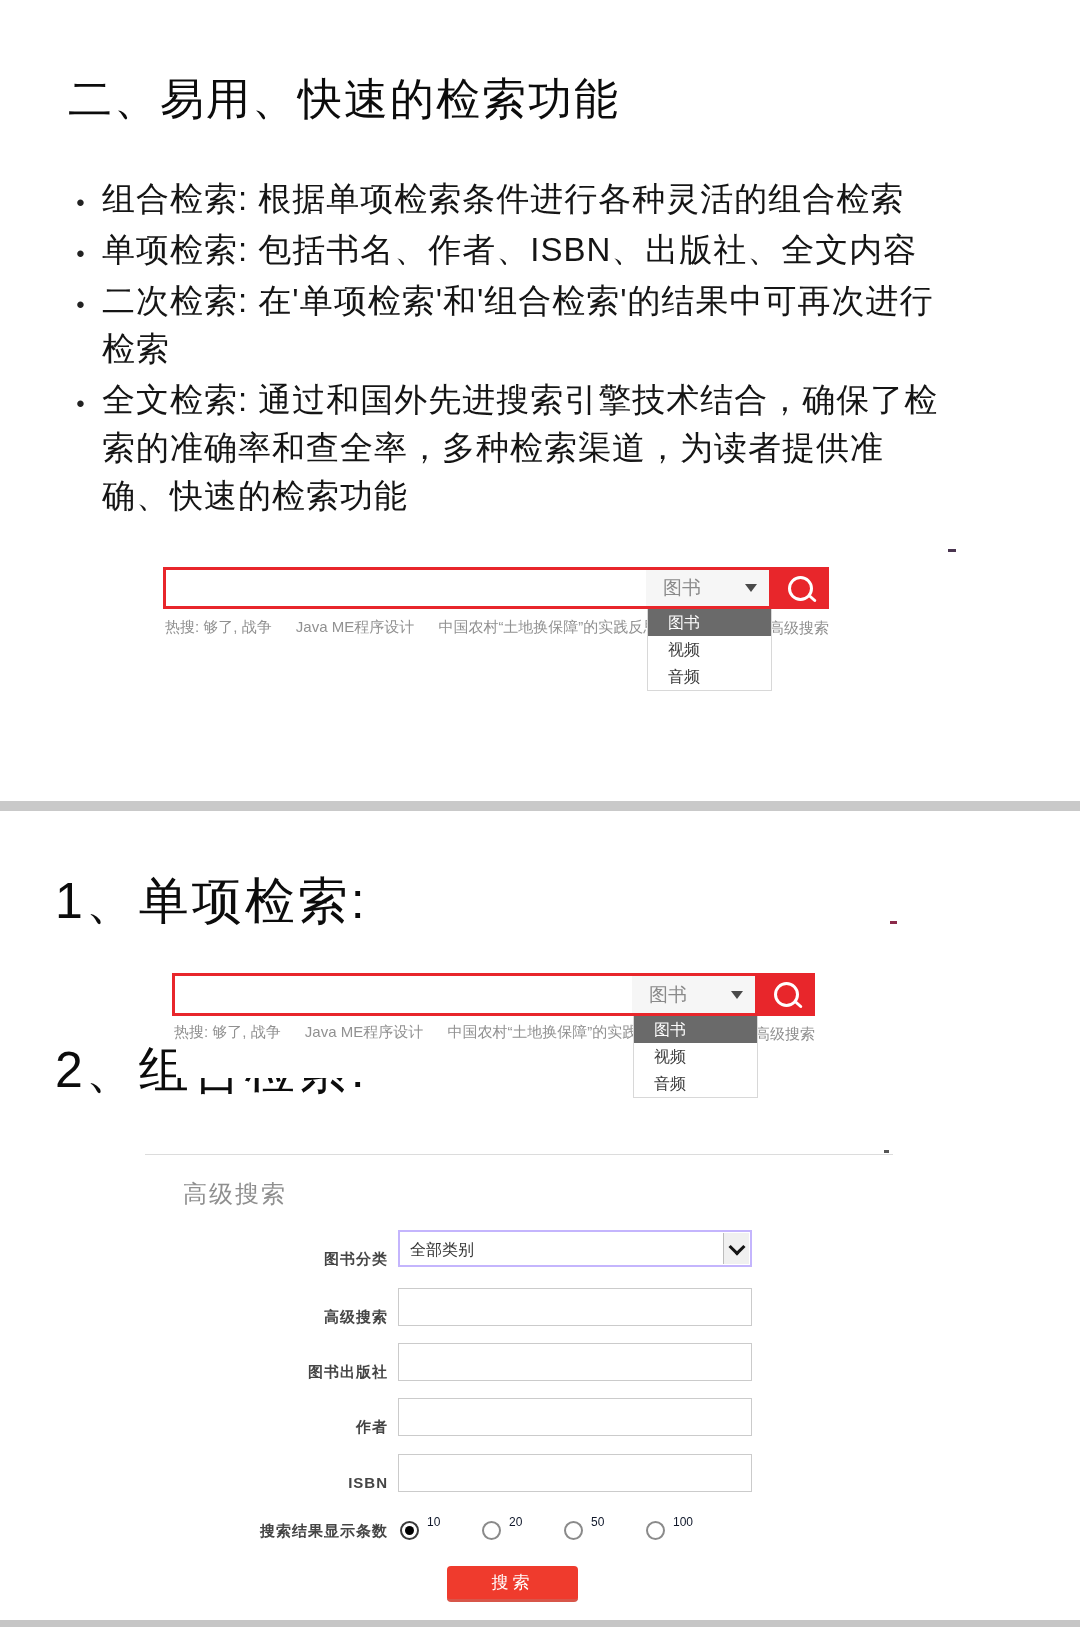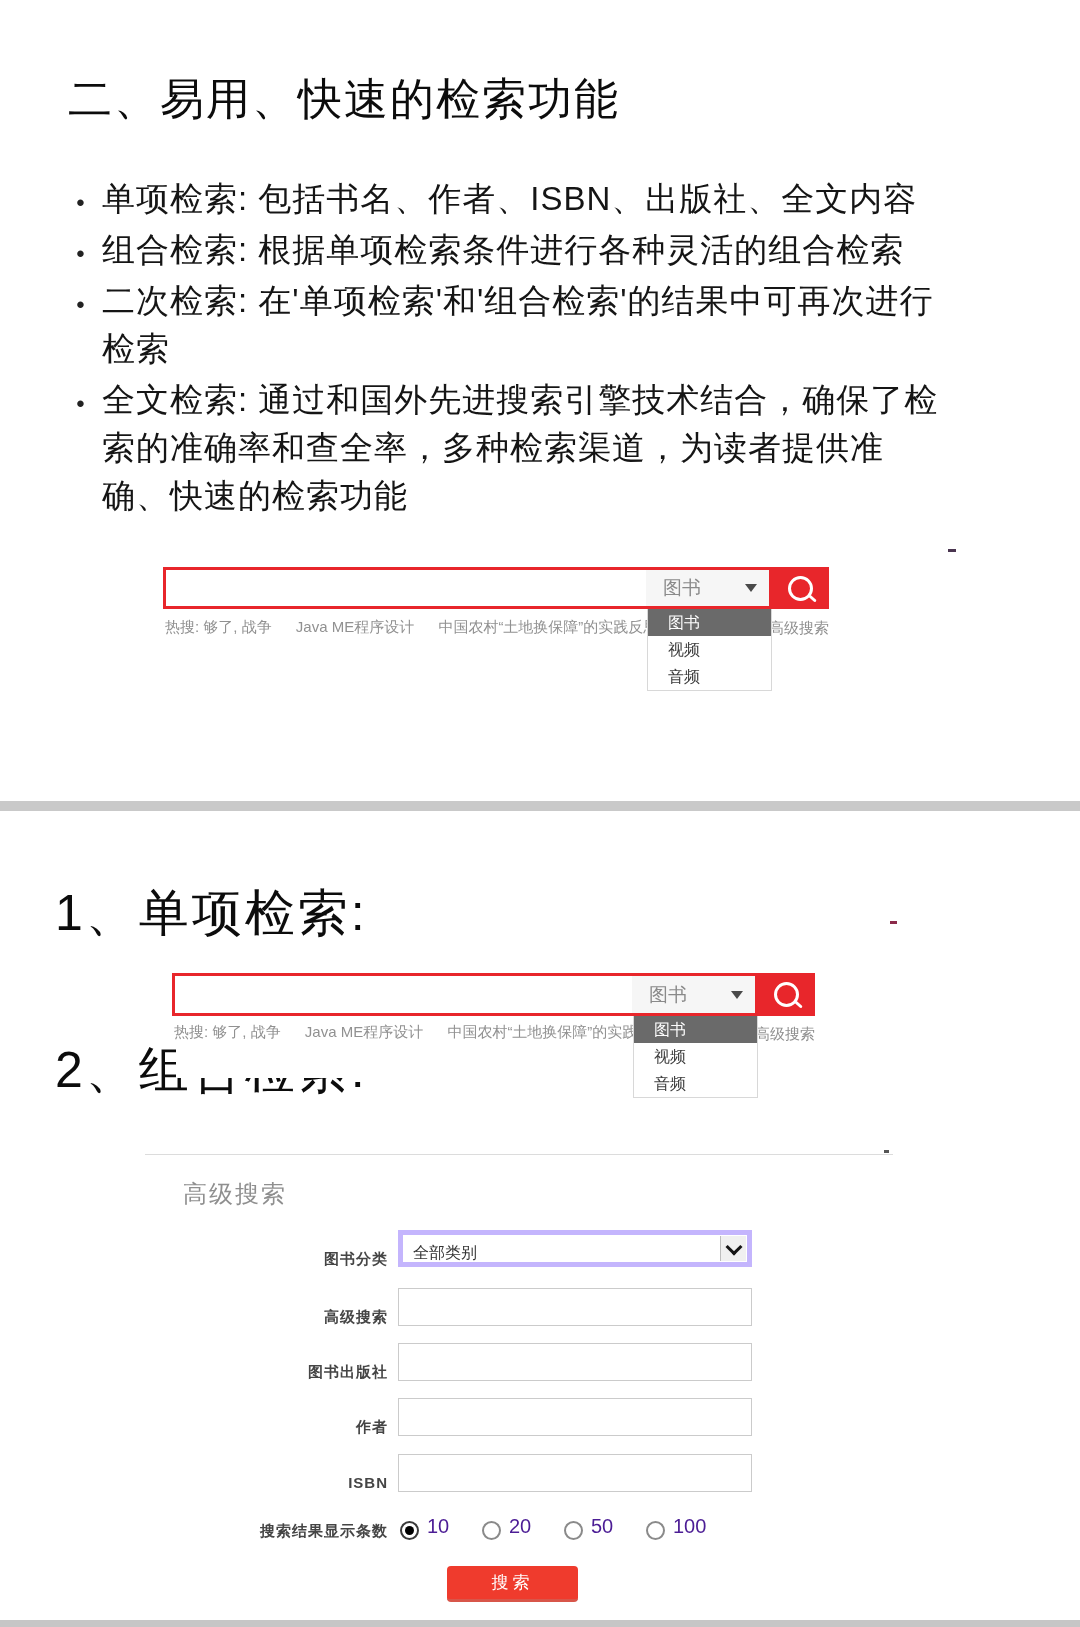--- a/index.html
+++ b/index.html
@@ -49,60 +49,60 @@
   .divider{position:absolute;left:0;top:801px;width:1080px;height:10px;background:#c9c9c9;}
   .bottombar{position:absolute;left:0;top:1620px;width:1080px;height:7px;background:#c6c6c6;}
   .hairline{position:absolute;left:145px;top:1154px;width:748px;height:1px;background:#dcdcdc;}
   .art{position:absolute;}
   .art1{left:948px;top:549px;width:8px;height:3px;background:#4a3550;}
   .art2{left:890px;top:921px;width:7px;height:3px;background:#8c2a4a;}
   .art3{left:884px;top:1150px;width:5px;height:3px;background:#555;}
 
   
   .h-num{position:absolute;font-size:50px;letter-spacing:3px;color:#0c0c0c;white-space:nowrap;}
-  #h1{left:55px;top:868px;margin-top:12px;}
+  #h1{left:55px;top:868px;}
   #h2{left:55px;top:1037px;z-index:3;}
   .cover{position:absolute;left:176px;top:1040px;width:436px;height:38px;background:#fff;z-index:4;}
 
   
   .form-title{position:absolute;left:183px;top:1178px;font-size:24px;color:#8f8f8f;letter-spacing:2px;}
   .frow{position:absolute;left:0;width:1080px;height:38px;}
   .flabel{position:absolute;left:0;top:20px;width:388px;text-align:right;font-size:15px;font-weight:bold;color:#454545;letter-spacing:1px;}
-  .fselect{position:absolute;left:398px;top:0;width:354px;height:37px;border:5px solid #c4b5fd;background:#fff;box-sizing:border-box;cursor:pointer;}
+  .fselect{position:absolute;left:398px;top:0;width:354px;height:37px;border:2px solid #c4b5fd;background:#fff;box-sizing:border-box;cursor:pointer;}
   .fselect .val{line-height:35px;margin-left:10px;font-size:16px;color:#333;}
   .fselect .sbtn{position:absolute;right:1px;top:1px;bottom:1px;width:25px;background:#f0f0f0;border-left:1px solid #bdbdbd;
                  display:flex;align-items:center;justify-content:center;}
   .chev{width:9px;height:9px;border-right:3px solid #151515;border-bottom:3px solid #151515;transform:rotate(45deg);margin-top:-4px;}
   .ftext{position:absolute;left:398px;top:0;width:354px;height:38px;border:1px solid #cbcbcb;box-sizing:border-box;
          outline:0;font-size:16px;padding:0 8px;background:#fff;}
   .r-label{position:absolute;left:0;top:1522px;width:388px;text-align:right;font-size:15px;font-weight:bold;color:#454545;letter-spacing:1px;}
   .ropt{position:absolute;top:1521px;display:flex;align-items:flex-start;cursor:pointer;}
   .rdot{width:19px;height:19px;border:2px solid #8a8a8a;border-radius:50%;background:#fff;box-sizing:border-box;position:relative;}
   .rdot.on{border-color:#3a3a3a;}
   .rdot.on::after{content:"";position:absolute;left:3px;top:3px;width:9px;height:9px;background:#000;border-radius:50%;}
-  .rnum{margin-left:8px;margin-top:-6px;font-size:20px;color:#4c1d95;}
+  .rnum{margin-left:8px;margin-top:-6px;font-size:12px;color:#0f172a;}
   .submit{position:absolute;left:447px;top:1566px;width:131px;height:36px;background:#ef3b2d;border:0;border-radius:4px;
           color:#fff;font-size:17px;letter-spacing:4px;display:flex;align-items:center;justify-content:center;
           cursor:pointer;border-bottom:3px solid #d8564a;box-sizing:border-box;font-family:"Liberation Sans",sans-serif;}
 </style>
 </head>
 <body>
 
 <div class="page">
 
   <div class="title">二、易用、快速的检索功能</div>
 
   <ul class="bullets">
     <li class="bullet">
       <span class="dot"></span>
+      <span>组合检索: 根据单项检索条件进行各种灵活的组合检索</span>
+    </li>
+    <li class="bullet">
+      <span class="dot"></span>
       <span>单项检索: 包括书名、作者、ISBN、出版社、全文内容</span>
-    </li>
-    <li class="bullet">
-      <span class="dot"></span>
-      <span>组合检索: 根据单项检索条件进行各种灵活的组合检索</span>
     </li>
     <li class="bullet">
       <span class="dot"></span>
       <span>二次检索: 在'单项检索'和'组合检索'的结果中可再次进行检索</span>
     </li>
     <li class="bullet">
       <span class="dot"></span>
       <span>全文检索: 通过和国外先进搜索引擎技术结合，确保了检索的准确率和查全率，多种检索渠道，为读者提供准确、快速的检索功能</span>
     </li>
   </ul>

